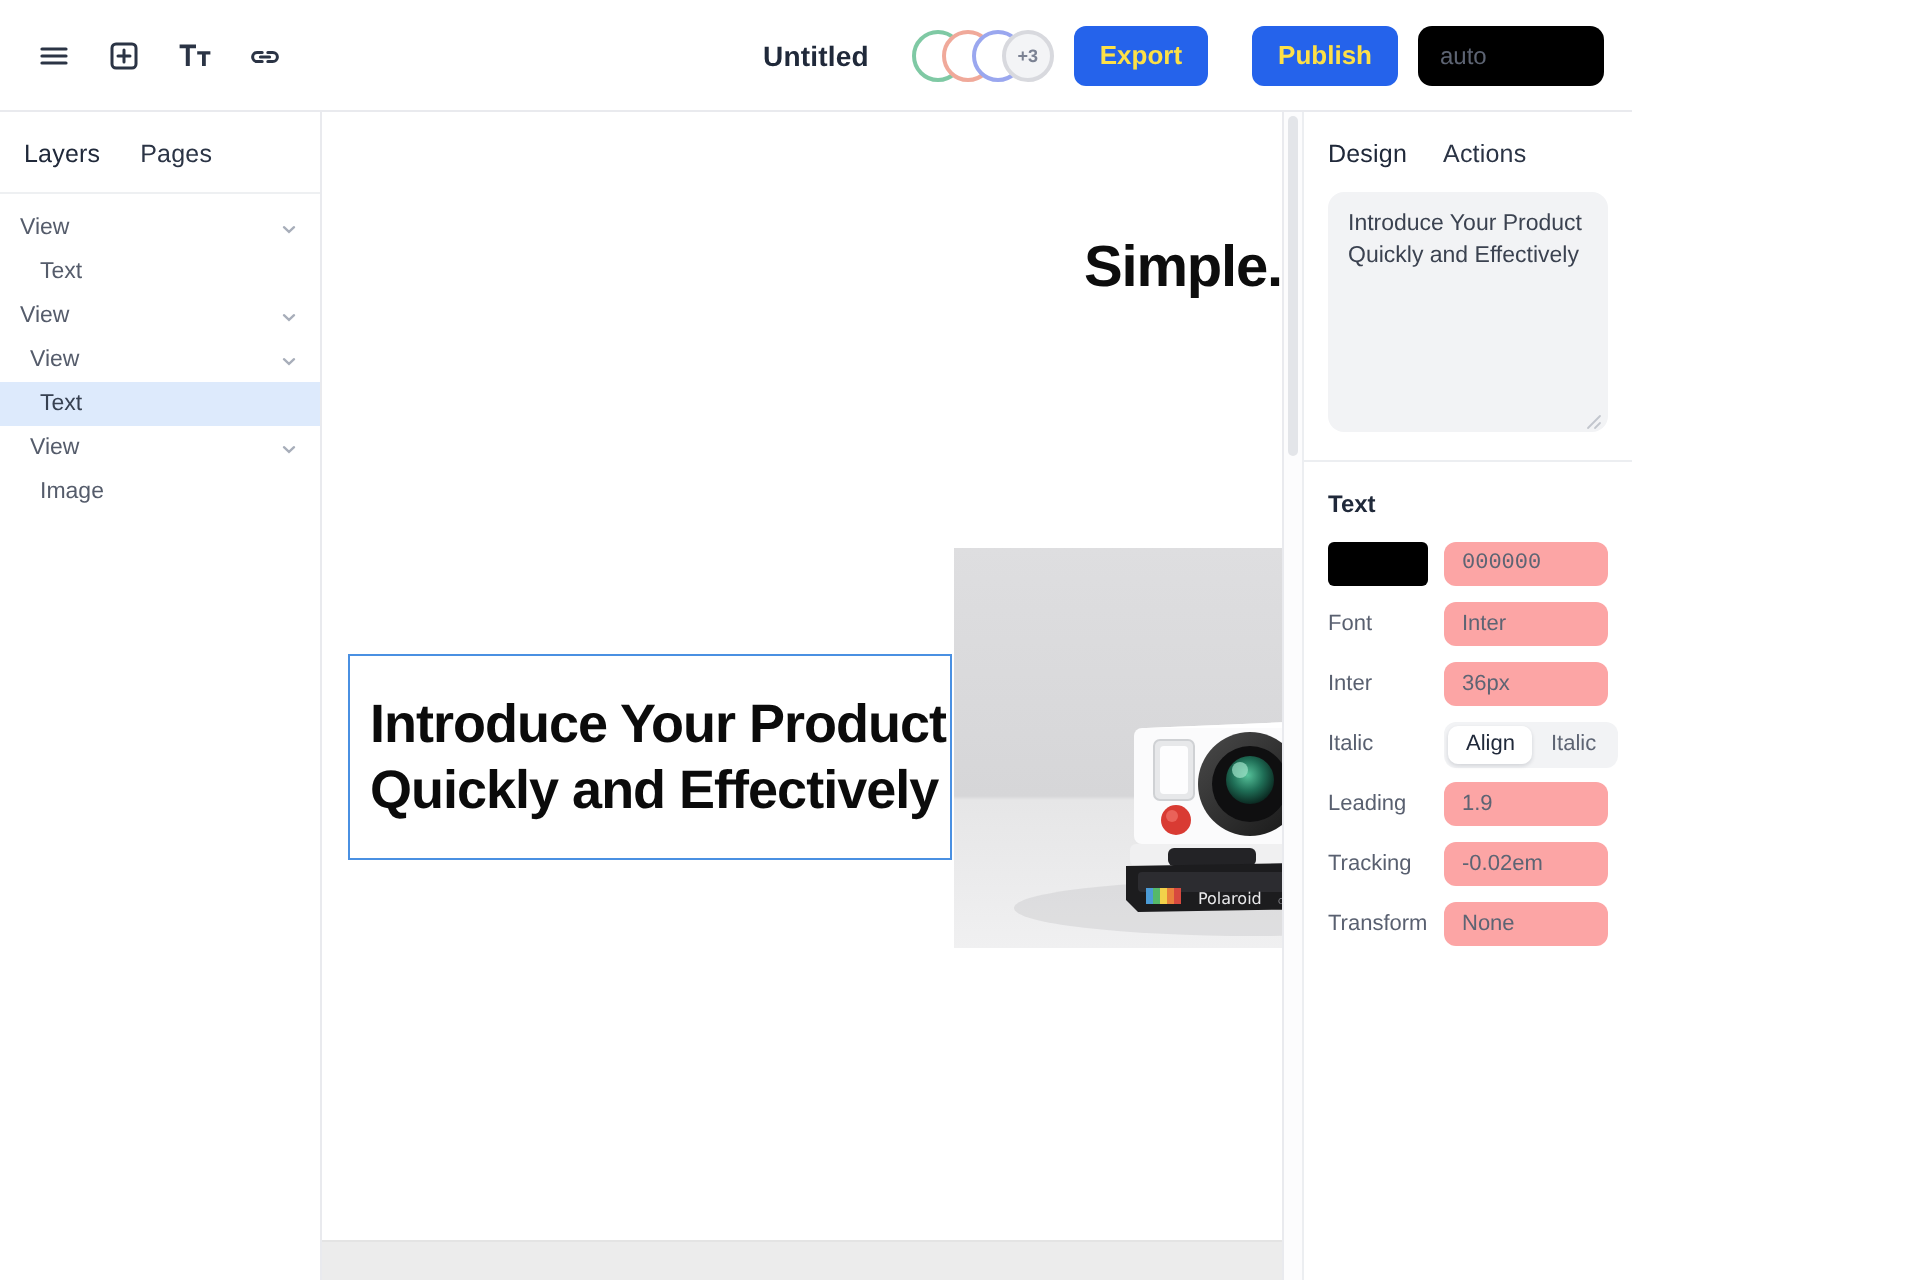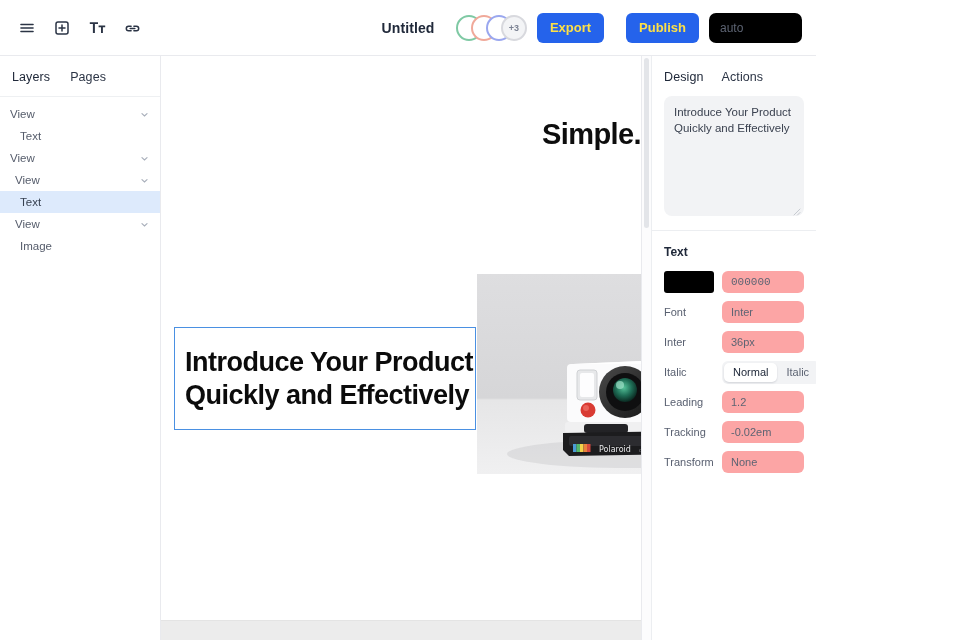--- a/index.html
+++ b/index.html
@@ -400,28 +400,28 @@
         <div class="prop-value">Inter</div>
       </div>
       <div class="prop-row">
         <div class="prop-label">Inter</div>
         <div class="prop-value">36px</div>
       </div>
 
       <div class="prop-row">
         <div class="prop-label">Italic</div>
         <div class="seg">
-          <div class="seg-item active">Normal</div>
+          <div class="seg-item active">Align</div>
           <div class="seg-item">Italic</div>
         </div>
       </div>
 
       <div class="prop-row">
         <div class="prop-label">Leading</div>
-        <div class="prop-value">1.2</div>
+        <div class="prop-value">1.9</div>
       </div>
       <div class="prop-row">
         <div class="prop-label">Tracking</div>
         <div class="prop-value">-0.02em</div>
       </div>
       <div class="prop-row">
         <div class="prop-label">Transform</div>
         <div class="prop-value">None</div>
       </div>
 

